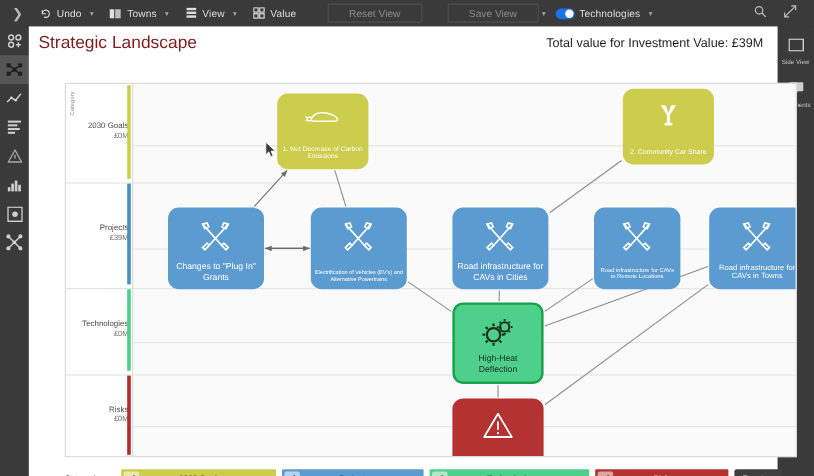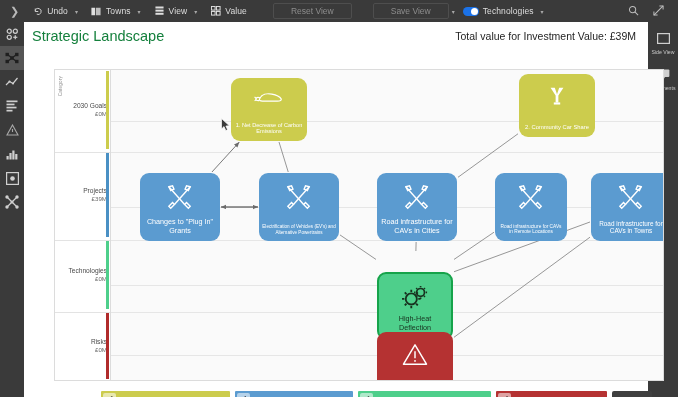--- a/index.html
+++ b/index.html
@@ -33,21 +33,21 @@
     padding-top:8px; }
   .rrail-item { width:30px; display:flex; flex-direction:column; align-items:center;
     gap:2px; margin-bottom:10px; }
   .rrail-lbl { color:#c9c9c9; font-size:5.2px; text-align:center; line-height:1.1; }
 
   
   .panel { position:absolute; left:24px; top:22px; width:624px; height:375px; background:#fff; }
 
   .hdr { height:27px; display:flex; align-items:center; justify-content:space-between;
     padding:0 8px 0 8px; }
-  .hdr-title { font-size:14.5px; color:#15803d; }
+  .hdr-title { font-size:14.5px; color:#7f1d1d; }
   .hdr-total { font-size:10.5px; color:#1f1f1f; padding-right:4px; }
 
   
   .chart { position:absolute; left:30px; top:47px; width:610px; height:312px; }
   .rowlabels { position:absolute; left:0; top:0; width:56px; height:312px;
     border:1px solid #dcdcdc; border-right:none; background:#fff; }
   .axis-name { position:absolute; left:3px; top:6px; font-size:4.6px; color:#8a8a8a;
     writing-mode:vertical-rl; transform:rotate(180deg); letter-spacing:.2px; }
   .rowlabel { position:absolute; right:3px; text-align:right; color:#4a4a4a; }
   .rowlabel .nm { font-size:6.6px; display:block; }
@@ -58,21 +58,21 @@
     background:#fafafa; border:1px solid #dcdcdc; overflow:hidden; }
   .catbar { position:absolute; width:2.5px; }
   .gridline { position:absolute; left:0; width:554px; border-top:1px solid #e6e6e6; }
 
   
   .node { position:absolute; border-radius:9px; display:flex; flex-direction:column;
     align-items:center; justify-content:flex-start; padding-top:9px; z-index:5; }
   .node .nlabel { position:absolute; bottom:6px; left:3px; right:3px; text-align:center;
     line-height:1.18; color:#fff; }
   .node .nicon { display:flex; align-items:center; justify-content:center; }
-  .node.selected { border:2.5px solid #16a34a;margin-top:20px; }
+  .node.selected { border:2.5px solid #16a34a; }
 
   
   .legend { position:absolute; left:30px; top:366px; width:610px; height:22px;
     display:flex; align-items:center; gap:5px; }
   .leg-title { font-size:6.8px; color:#3a3a3a; white-space:nowrap; padding-right:2px; }
   .leg-caret { font-size:5px; color:#6a6a6a; }
   .leg-chip { height:16px; display:flex; align-items:center; border-radius:1px; flex:1 1 auto; }
   .leg-check { width:13px; height:13px; margin-left:2px; border-radius:2px;
     display:flex; align-items:center; justify-content:center; color:#1d1d1d; font-size:9px;
     background:rgba(255,255,255,.55); }

